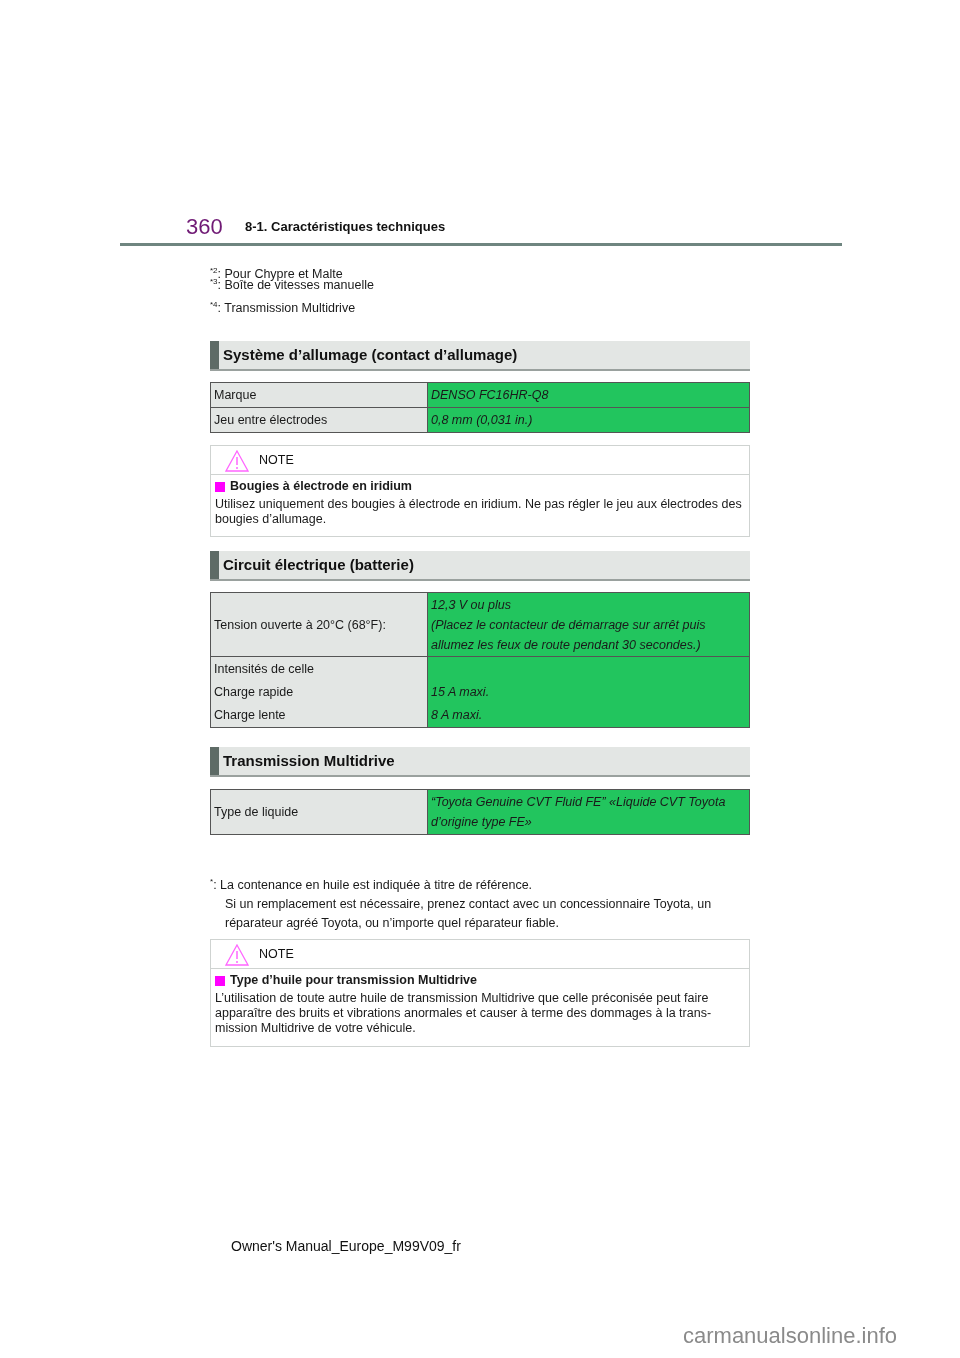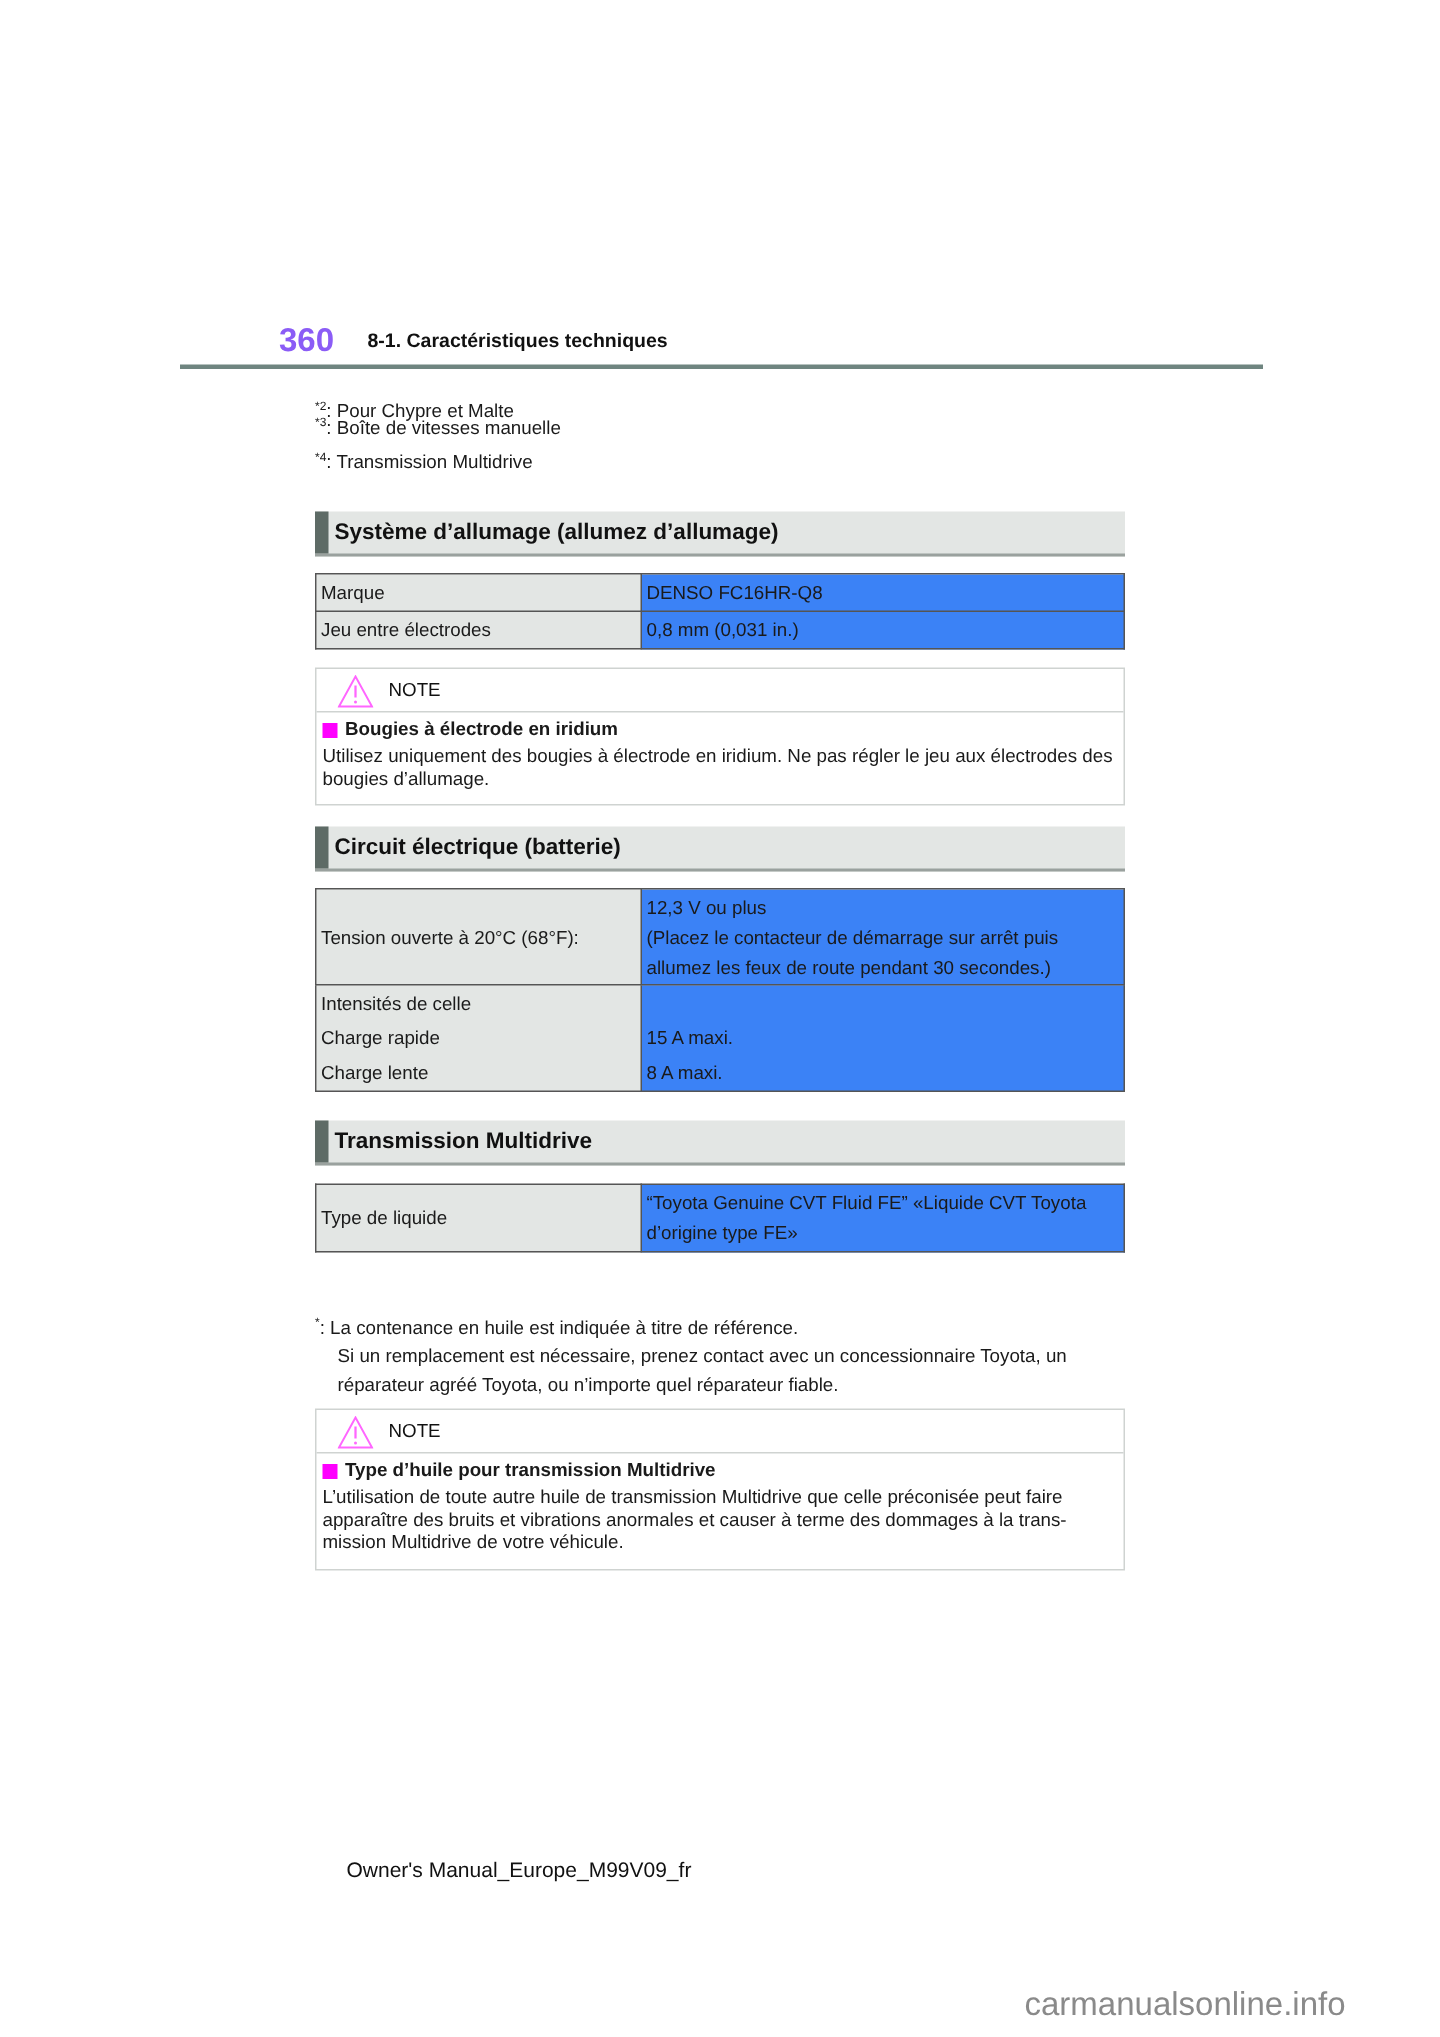--- a/index.html
+++ b/index.html
@@ -1,42 +1,42 @@
 <!DOCTYPE html>
 <html><head>
 <meta charset="utf-8">
 <style>
   html, body { margin: 0; padding: 0; }
   body {
     width: 960px; height: 1358px; background: #ffffff; position: relative;
     font-family: "Liberation Sans", sans-serif; color: #1a1a1a; overflow: hidden;
   }
   .page-header { position: absolute; left: 0; top: 0; width: 960px; height: 250px; }
-  .page-num { position: absolute; left: 186px; top: 214px; font-size: 22px; font-weight: bold; color: #8b5cf6; }
+  .page-num { position: absolute; left: 186px; top: 214px; font-size: 22px; font-weight: normal; color: #701a75; }
   .section-title { position: absolute; left: 245px; top: 219px; font-size: 13px; font-weight: bold; color: #111; }
   .rule { position: absolute; left: 120px; top: 243px; width: 722px; height: 3px; background: #6f8580; }
 
   .fn { position: absolute; left: 210px; font-size: 12.5px; color: #1a1a1a; }
   .fn sup { font-size: 8px; vertical-align: 5px; }
 
   .heading {
     position: absolute; left: 210px; width: 540px; height: 30px;
     background: #e3e6e4; border-bottom: 2px solid #9aa19e;
     box-sizing: border-box;
   }
   .heading .bar { position: absolute; left: 0; top: 0; width: 9px; height: 100%; background: #5e6b66; }
   .heading .txt { position: absolute; left: 13px; top: 5px; font-size: 15px; font-weight: bold; color: #111; }
 
   table.spec {
     position: absolute; left: 210px; width: 540px; border-collapse: collapse;
     font-size: 12.5px; color: #1a1a1a;
   }
   table.spec td { border: 1.5px solid #555; padding: 0 3px; vertical-align: middle; }
   table.spec td.k { background: #e3e6e4; width: 210px; }
-  table.spec td.v { background: #3b82f6; }
+  table.spec td.v { background: #22c55e; font-style: italic; }
   .ln { line-height: 23px; display: block; }
 
   .note {
     position: absolute; left: 210px; width: 540px; border: 1px solid #cfd3d1;
     box-sizing: border-box; background: #fff;
   }
   .note-head { height: 28px; border-bottom: 1px solid #cfd3d1; position: relative; }
   .note-head svg { position: absolute; left: 14px; top: 4px; }
   .note-head .lbl { position: absolute; left: 48px; top: 7px; font-size: 12.5px; color: #111; }
   .note-body { padding: 4px 4px 6px 4px; font-size: 12.5px; line-height: 15px; }
@@ -58,21 +58,21 @@
   <span class="section-title">8-1. Caractéristiques techniques</span>
   <div class="rule"></div>
 </div>
 
 <div class="fn" style="top:266px;"><sup>*2</sup><span>: Pour Chypre et Malte</span></div>
 <div class="fn" style="top:277px;"><sup>*3</sup><span>: Boîte de vitesses manuelle</span></div>
 <div class="fn" style="top:300px;"><sup>*4</sup><span>: Transmission Multidrive</span></div>
 
 <div class="heading" style="top:341px;">
   <div class="bar"></div>
-  <span class="txt">Système d’allumage (allumez d’allumage)</span>
+  <span class="txt">Système d’allumage (contact d’allumage)</span>
 </div>
 <table class="spec" style="top:382px;">
   <tbody>
       <tr style="height:25px;">
     <td class="k">Marque</td>
     <td class="v">DENSO FC16HR-Q8</td>
   </tr>
   <tr style="height:25px;">
     <td class="k">Jeu entre électrodes</td>
     <td class="v">0,8 mm (0,031 in.)</td>

